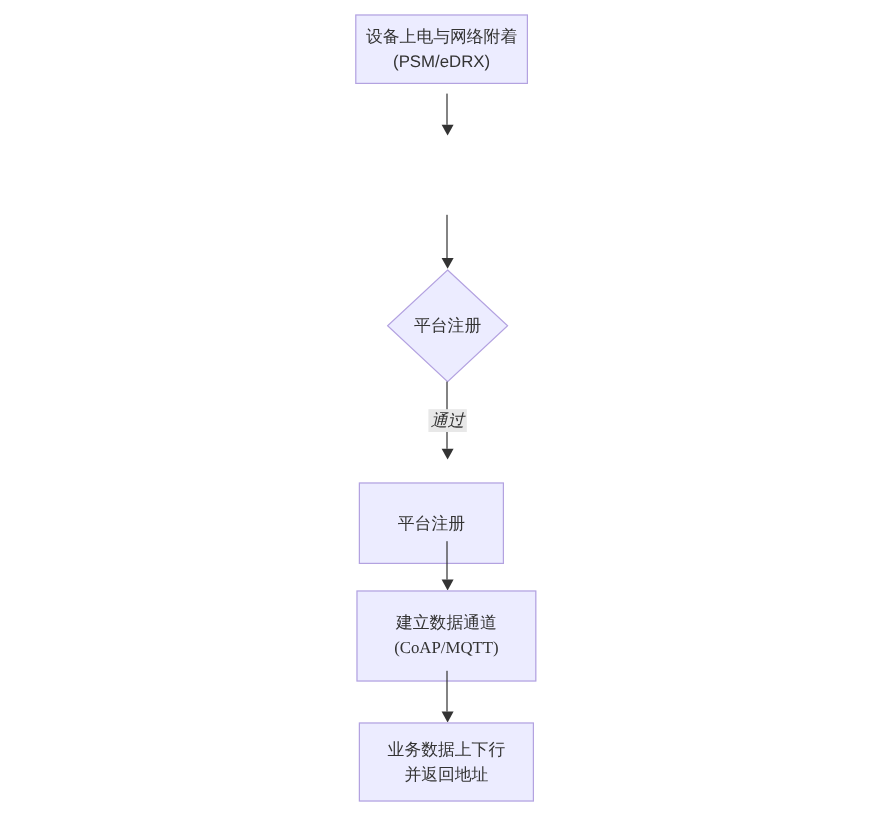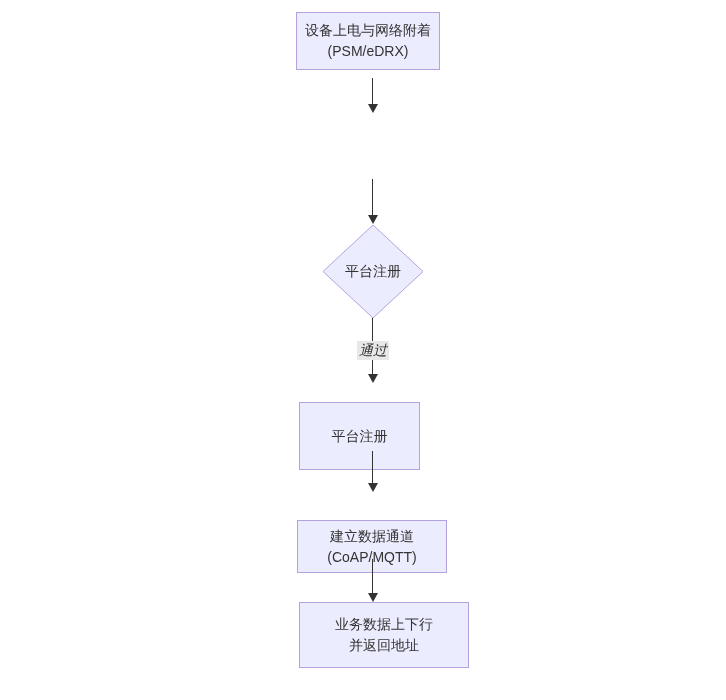--- a/index.html
+++ b/index.html
@@ -104,26 +104,26 @@
   <div class="edge-label" style="top:341px;">通过</div>
   <div class="arrowhead" style="top:374px;"></div>
 
   <div class="node" style="left:299px; top:364px; width:121px; height:68px;margin-top:38px;">
     <span class="line">平台注册</span>
   </div>
 
   <div class="conn-line" style="top:451px; height:32px;"></div>
   <div class="arrowhead" style="top:483px;"></div>
 
-  <div class="node" style="left:297px; top:520px; width:150px; height:53px;">
+  <div class="node" style="left:297px; top:492px; width:150px; height:76px;font-family:Liberation Serif, serif;">
     <span class="line">建立数据通道</span>
     <span class="line">(CoAP/MQTT)</span>
   </div>
 
   <div class="conn-line" style="top:559px; height:34px;"></div>
   <div class="arrowhead" style="top:593px;"></div>
 
-  <div class="node" style="left:299px; top:602px; width:170px; height:66px;align-items:center;">
+  <div class="node" style="left:299px; top:602px; width:146px; height:66px;align-items:center;">
     <span class="line">业务数据上下行</span>
     <span class="line">并返回地址</span>
   </div>
 
 </div>
 
 </body></html>

